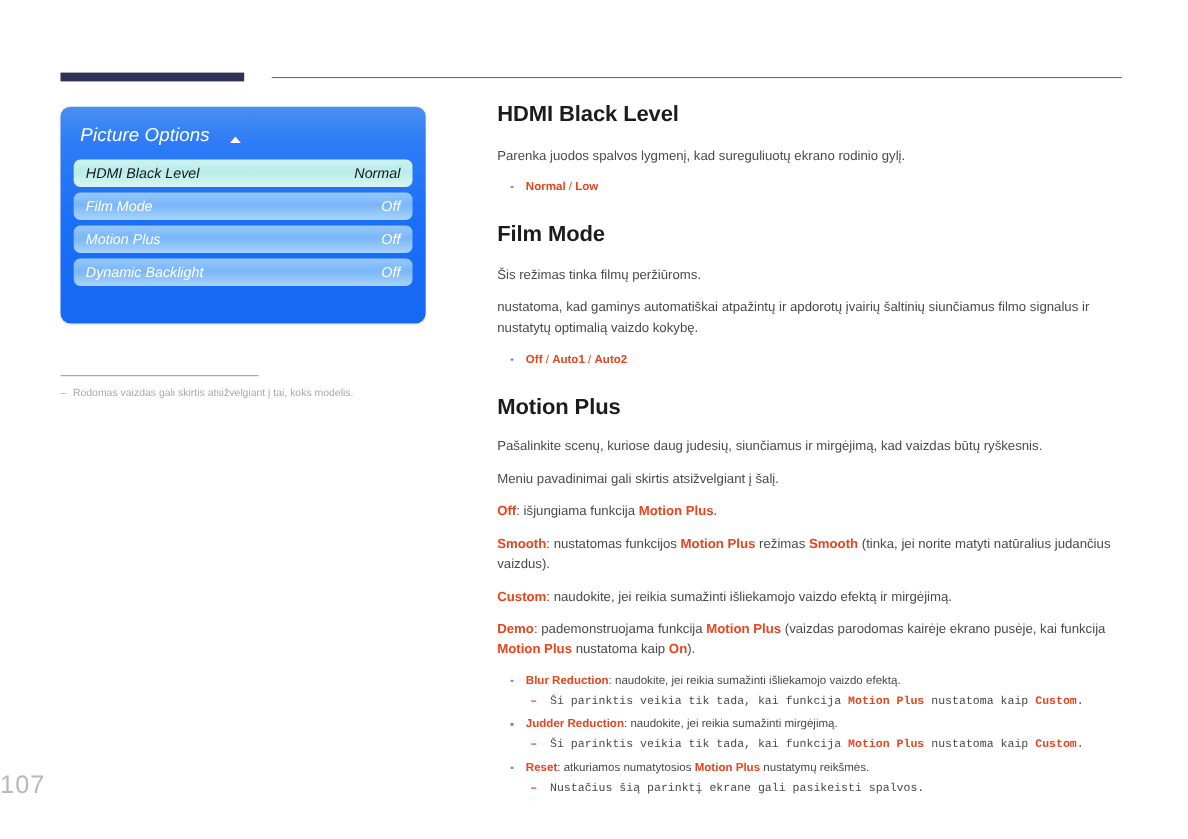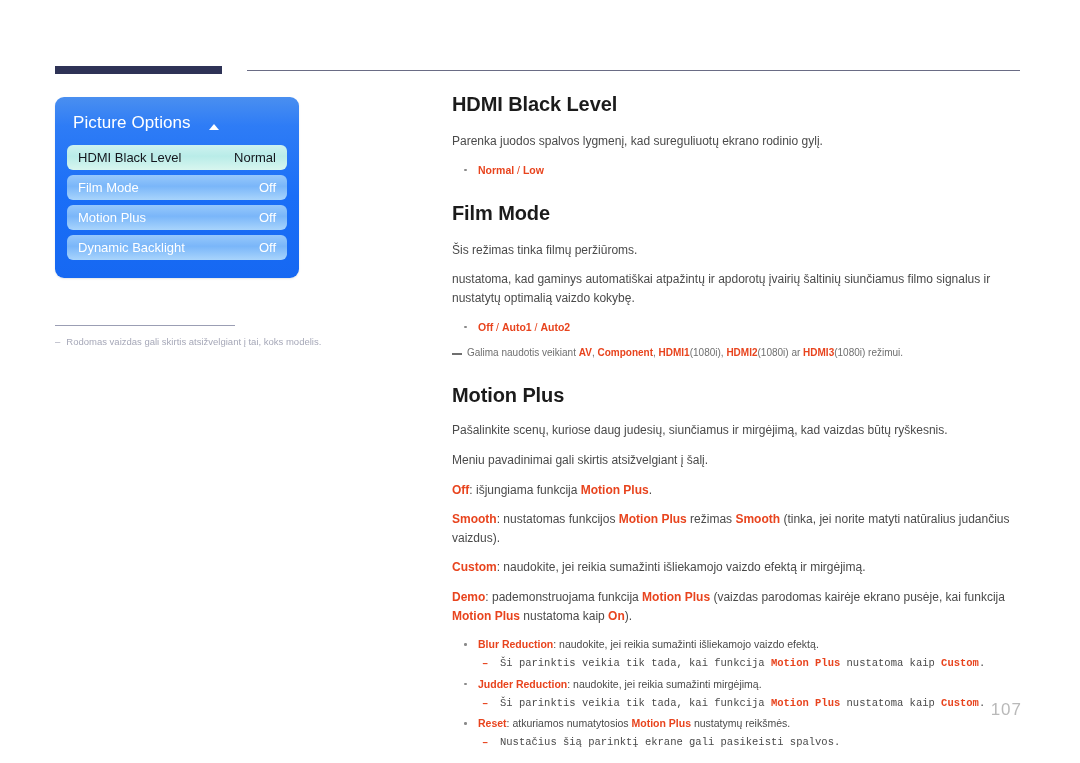--- a/index.html
+++ b/index.html
@@ -43,26 +43,27 @@
 
   
   .left-col {
     position: absolute;
     left: 55px;
     top: 97px;
     width: 340px;
   }
 
   .osd-panel {
-    width: 244px;
+    width: 332px;
     border-radius: 9px;
     background: linear-gradient(to bottom, #4a8ff0 0%, #2e7cf6 16%, #1a6ef7 55%, #1668f2 100%);
     padding: 14px 12px 18px 12px;
     box-sizing: border-box;
     box-shadow: 0 1px 2px rgba(0,0,0,0.10);
+    font-style: italic;
   }
   .osd-title-row {
     display: flex;
     align-items: center;
     padding: 2px 0 12px 6px;
   }
   .osd-title {
     color: #ffffff;
     font-size: 17px;
     letter-spacing: .1px;
@@ -88,21 +89,21 @@
     box-sizing: border-box;
   }
   .osd-row.selected {
     background: linear-gradient(to bottom, #cdf2f0 0%, #b9ece8 45%, #d8f6ef 100%);
     color: #14161d;
   }
   .osd-row.normal {
     background: linear-gradient(to bottom, #97c8fb 0%, #7ab6f9 45%, #a8d4fc 100%);
     color: #ffffff;
   }
-  .osd-row:last-child { margin-bottom: 0; gap: 16px; }
+  .osd-row:last-child { margin-bottom: 16px; gap: 16px; }
   .osd-row-label { white-space: nowrap; }
   .osd-row-value { white-space: nowrap; }
 
   .left-note-rule {
     width: 180px;
     height: 1px;
     background: #9b9eb4;
     margin: 47px 0 0 0;
   }
   .left-note {
@@ -203,22 +204,21 @@
     height: 1.6px;
     background: #6f6f6f;
   }
 
   
   .page-number {
     position: absolute;
     left: 0;
     top: 700px;
     width: 1022px;
-    text-align: right;
-    font-size: 17px;
+    font-size: 23px;
     color: #b9b9b9;
     letter-spacing: 1px;
   }
 </style>
 </head>
 <body>
 
 <div class="header-rules">
   <div class="rule-thick"></div>
   <div class="rule-thin"></div>
@@ -267,21 +267,20 @@
     </ul>
   </div>
 
   <div class="sec-block">
     <h2 class="sec">Film Mode</h2>
     <p class="body">Šis režimas tinka filmų peržiūroms.</p>
     <p class="body">nustatoma, kad gaminys automatiškai atpažintų ir apdorotų įvairių šaltinių siunčiamus filmo signalus ir nustatytų optimalią vaizdo kokybę.</p>
     <ul class="bul">
       <li><span class="hl">Off</span><span class="hl-plain"> / </span><span class="hl">Auto1</span><span class="hl-plain"> / </span><span class="hl">Auto2</span></li>
     </ul>
-    <p class="note-line"><span>Galima naudotis veikiant </span><span class="hl">AV</span><span>, </span><span class="hl">Component</span><span>, </span><span class="hl">HDMI1</span><span>(1080i), </span><span class="hl">HDMI2</span><span>(1080i) ar </span><span class="hl">HDMI3</span><span>(1080i) režimui.</span></p>
   </div>
 
   <div class="sec-block">
     <h2 class="sec tight">Motion Plus</h2>
     <p class="body">Pašalinkite scenų, kuriose daug judesių, siunčiamus ir mirgėjimą, kad vaizdas būtų ryškesnis.</p>
     <p class="body">Meniu pavadinimai gali skirtis atsižvelgiant į šalį.</p>
 
     <p class="body"><span class="hl">Off</span><span>: išjungiama funkcija </span><span class="hl">Motion Plus</span><span>.</span></p>
 
 

